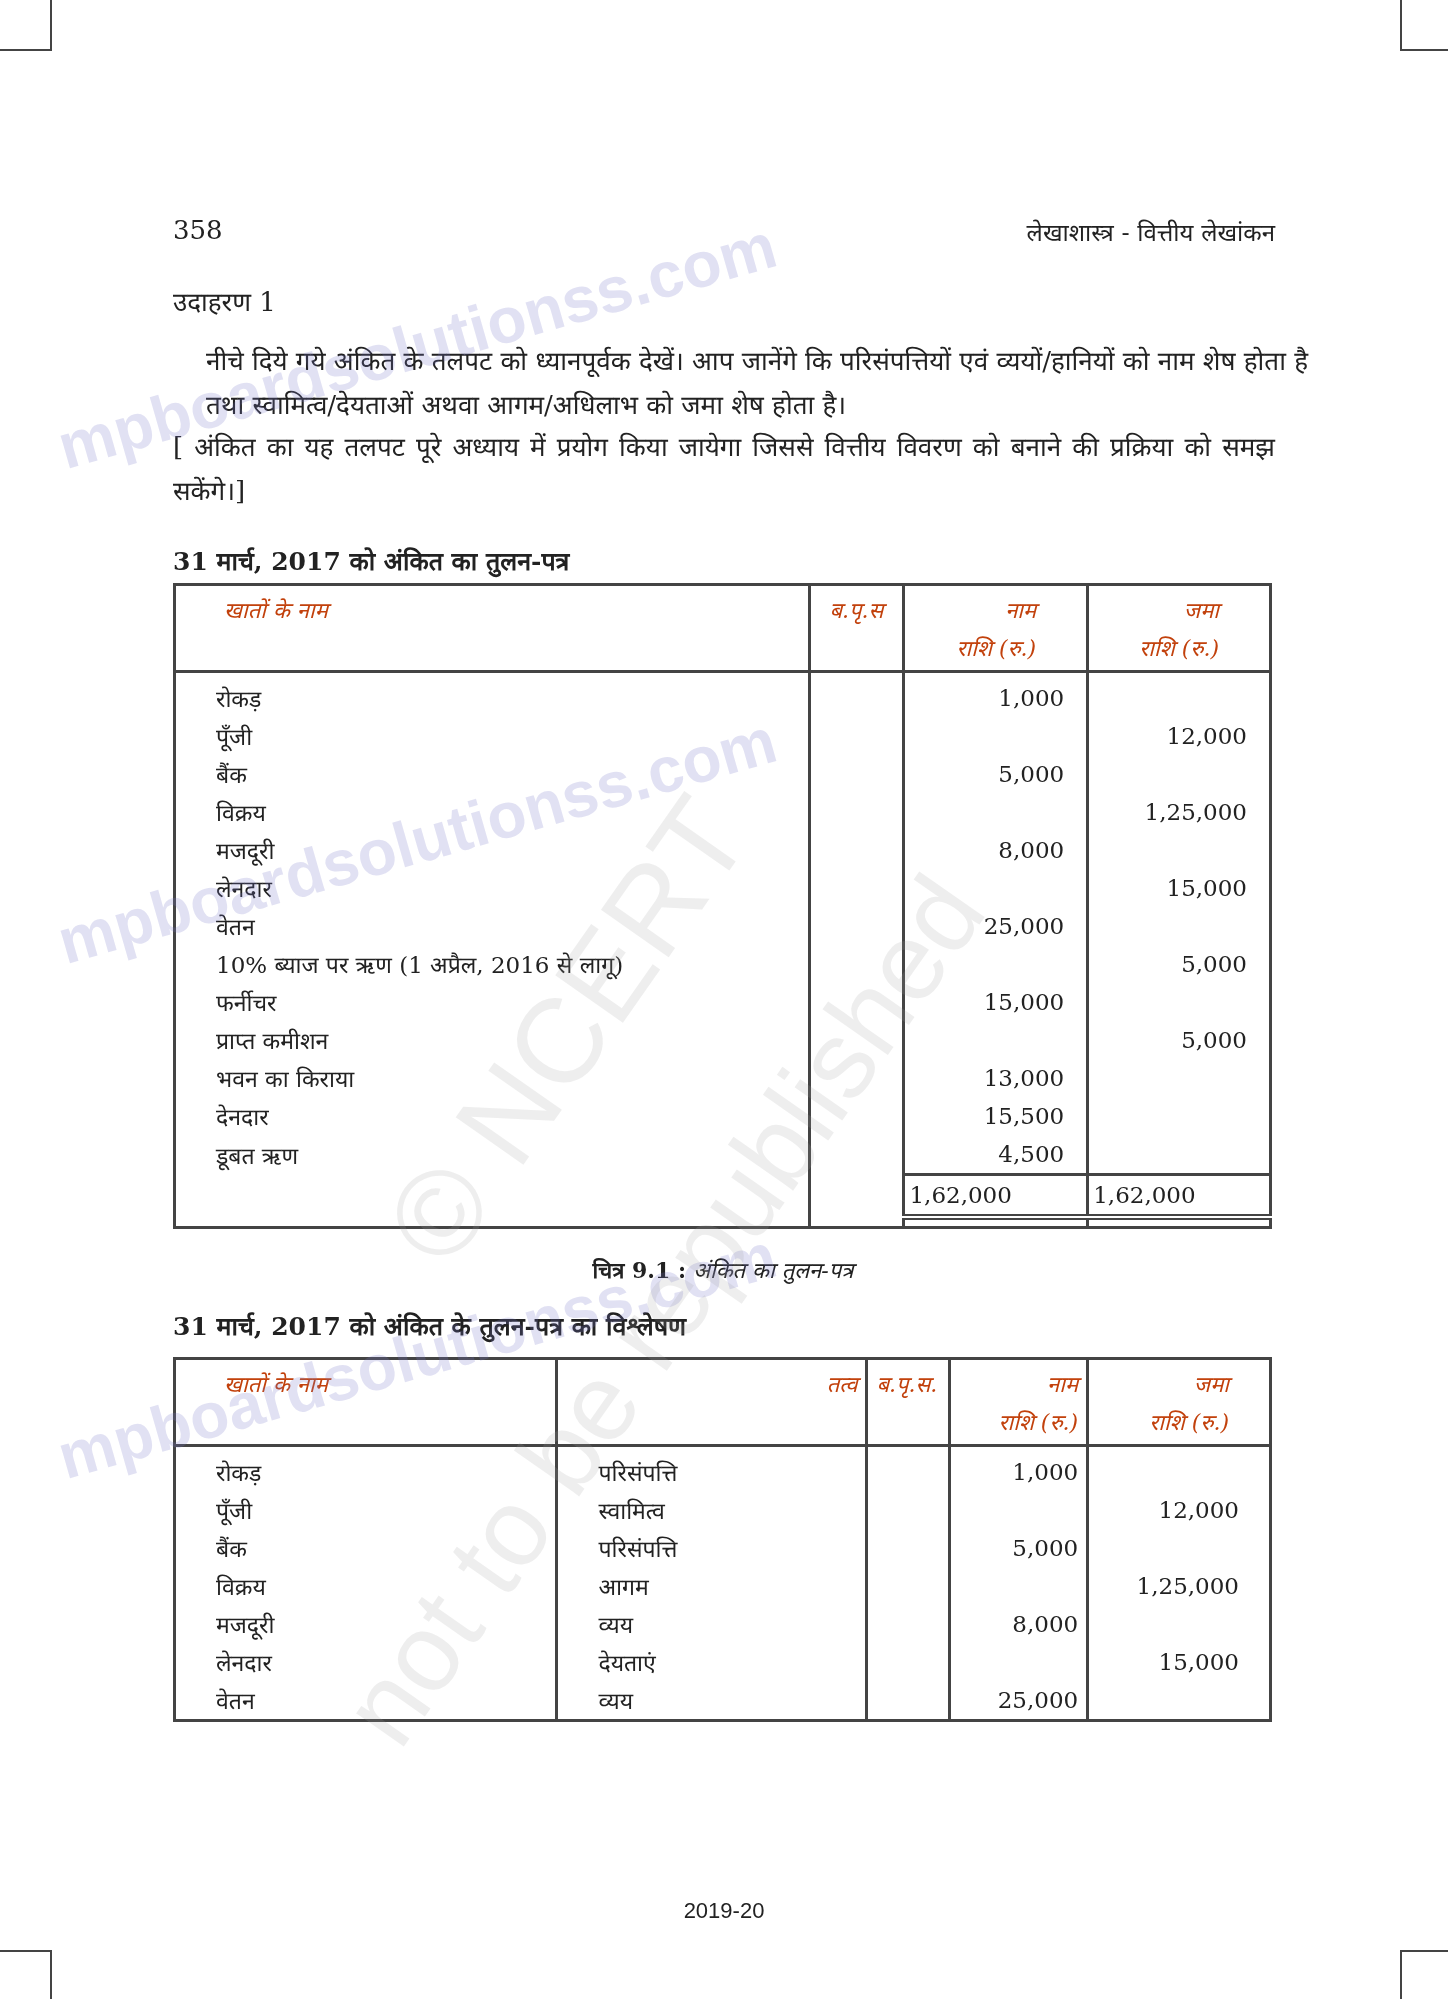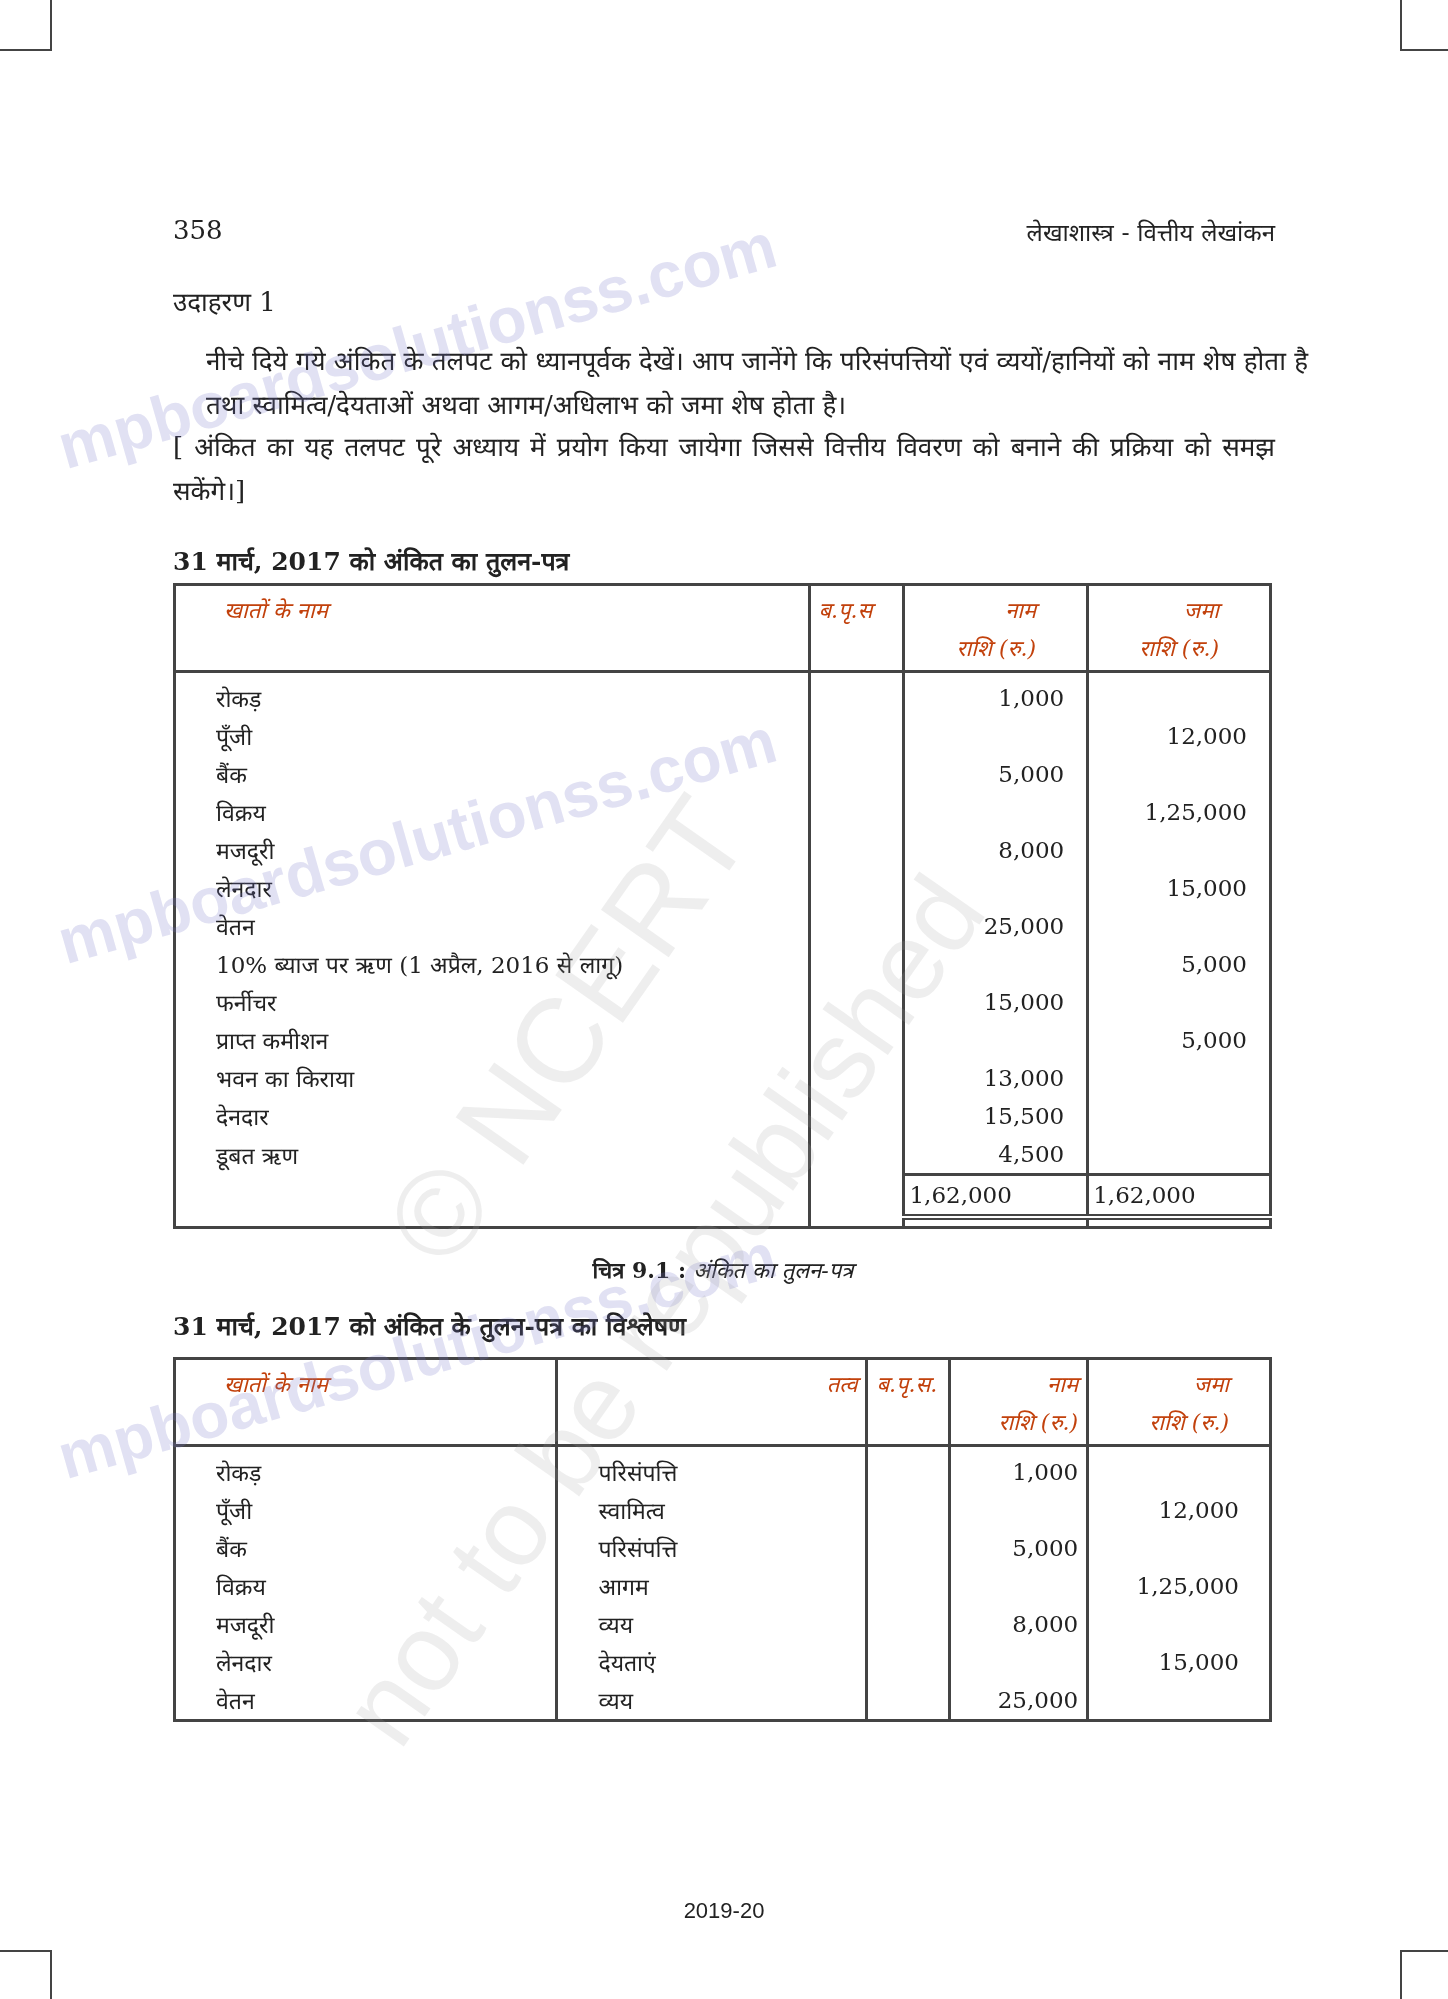--- a/index.html
+++ b/index.html
@@ -53,21 +53,21 @@
 <table class="ledger" style="left:173px;top:583px;width:1099px;">
   <colgroup>
       <col style="width:637px">
       <col style="width:95px">
       <col style="width:184px">
       <col style="width:183px">
     </colgroup>
   <thead>
     <tr style="height:80px;">
       <th style="text-align:left;padding-left:48px;"><span>खातों के नाम</span></th>
-      <th style="text-align:left;"><span>ब.पृ.स</span></th>
+      <th style="text-align:center;"><span>ब.पृ.स</span></th>
       <th class="hdr-r" style="padding-right:50px;"><span>नाम</span><span class="sub" style="padding-right:0;">राशि (रु.)</span></th>
       <th class="hdr-r" style="padding-right:50px;"><span>जमा</span><span class="sub">राशि (रु.)</span></th>
     </tr>
   </thead>
   <tbody>
     <tr class="first">
         <td class="name">रोकड़</td>
         <td></td>
         <td class="num">1,000</td>
         <td class="num"></td>

